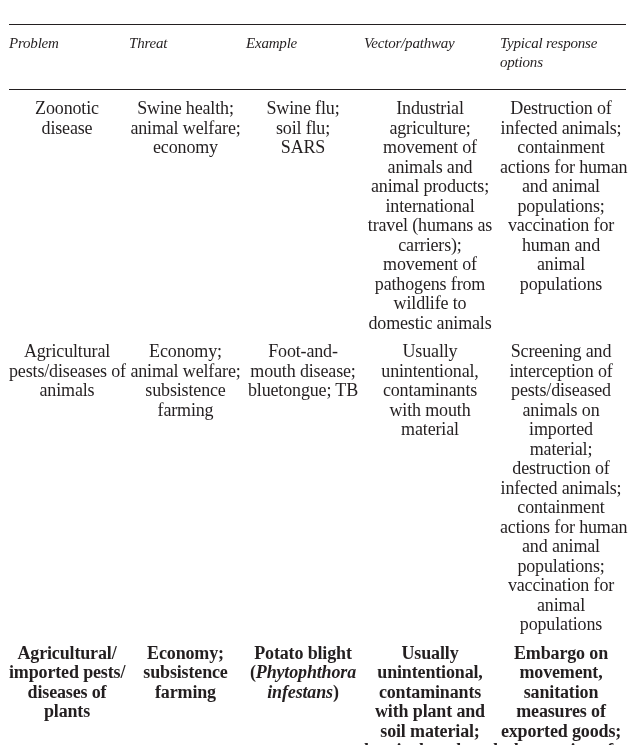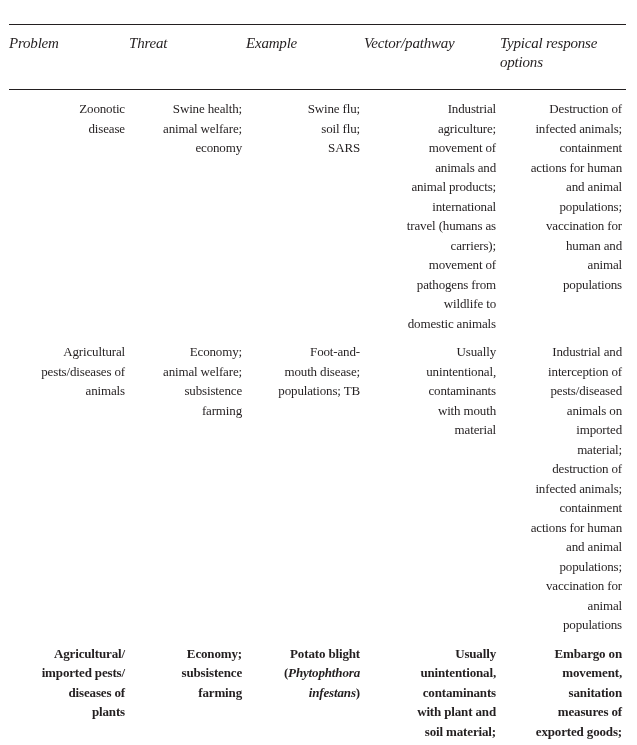--- a/index.html
+++ b/index.html
@@ -40,22 +40,22 @@
       font-weight: normal;
       text-align: left;
       vertical-align: top;
       font-size: 15px;
       line-height: 19px;
       padding: 9px 4px 17px 0;
       letter-spacing: -0.2px;
     }
     td {
       vertical-align: top;
-      text-align: right;
-      font-size: 13px;
+      text-align: center;
+      font-size: 18px;
       line-height: 19.5px;
       padding: 0 4px 0 0;
       letter-spacing: -0.15px;
     }
     tbody tr.row-1 td { padding-top: 9px; }
     tbody tr.row-2 td { padding-top: 9px; margin-left: 44px; }
     tbody tr.row-3 td { padding-top: 9px; font-weight: bold; }
     .cell-line { display: block; white-space: nowrap; }
     .ital { font-style: italic; }
   </style>
@@ -142,31 +142,31 @@
           </td>
         <td>
             <span class="cell-line">Economy;</span>
             <span class="cell-line">animal welfare;</span>
             <span class="cell-line">subsistence</span>
             <span class="cell-line">farming</span>
           </td>
         <td>
             <span class="cell-line">Foot-and-</span>
             <span class="cell-line">mouth disease;</span>
-            <span class="cell-line">populations; TB</span>
+            <span class="cell-line">bluetongue; TB</span>
           </td>
         <td>
             <span class="cell-line">Usually</span>
             <span class="cell-line">unintentional,</span>
             <span class="cell-line">contaminants</span>
             <span class="cell-line">with mouth</span>
             <span class="cell-line">material</span>
           </td>
         <td>
-            <span class="cell-line">Industrial and</span>
+            <span class="cell-line">Screening and</span>
             <span class="cell-line">interception of</span>
             <span class="cell-line">pests/diseased</span>
             <span class="cell-line">animals on</span>
             <span class="cell-line">imported</span>
             <span class="cell-line">material;</span>
             <span class="cell-line">destruction of</span>
             <span class="cell-line">infected animals;</span>
             <span class="cell-line">containment</span>
             <span class="cell-line">actions for human</span>
             <span class="cell-line">and animal</span>

